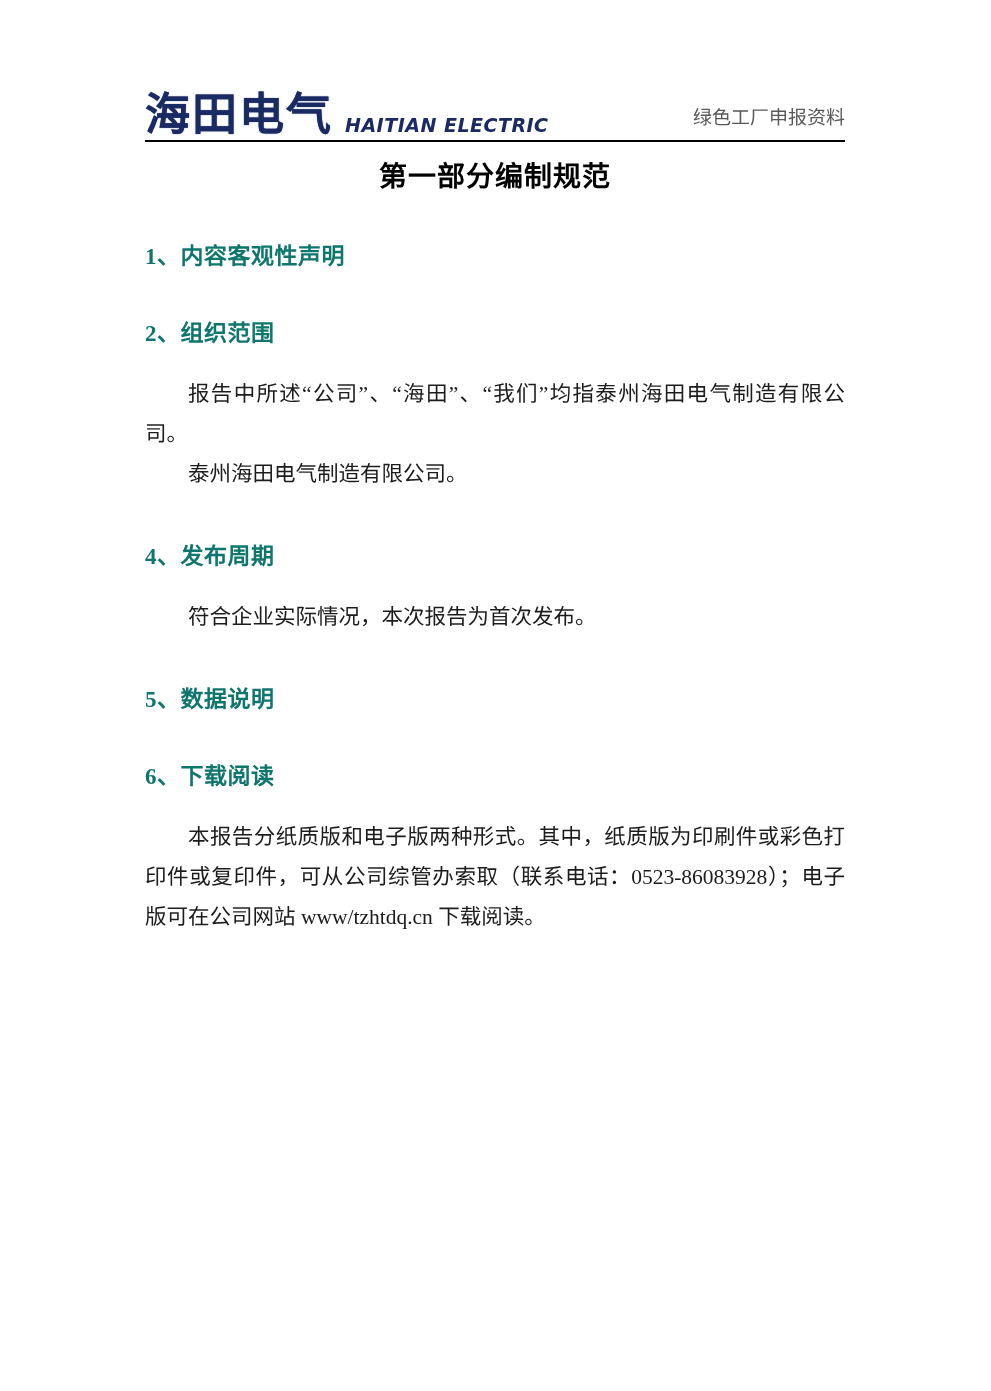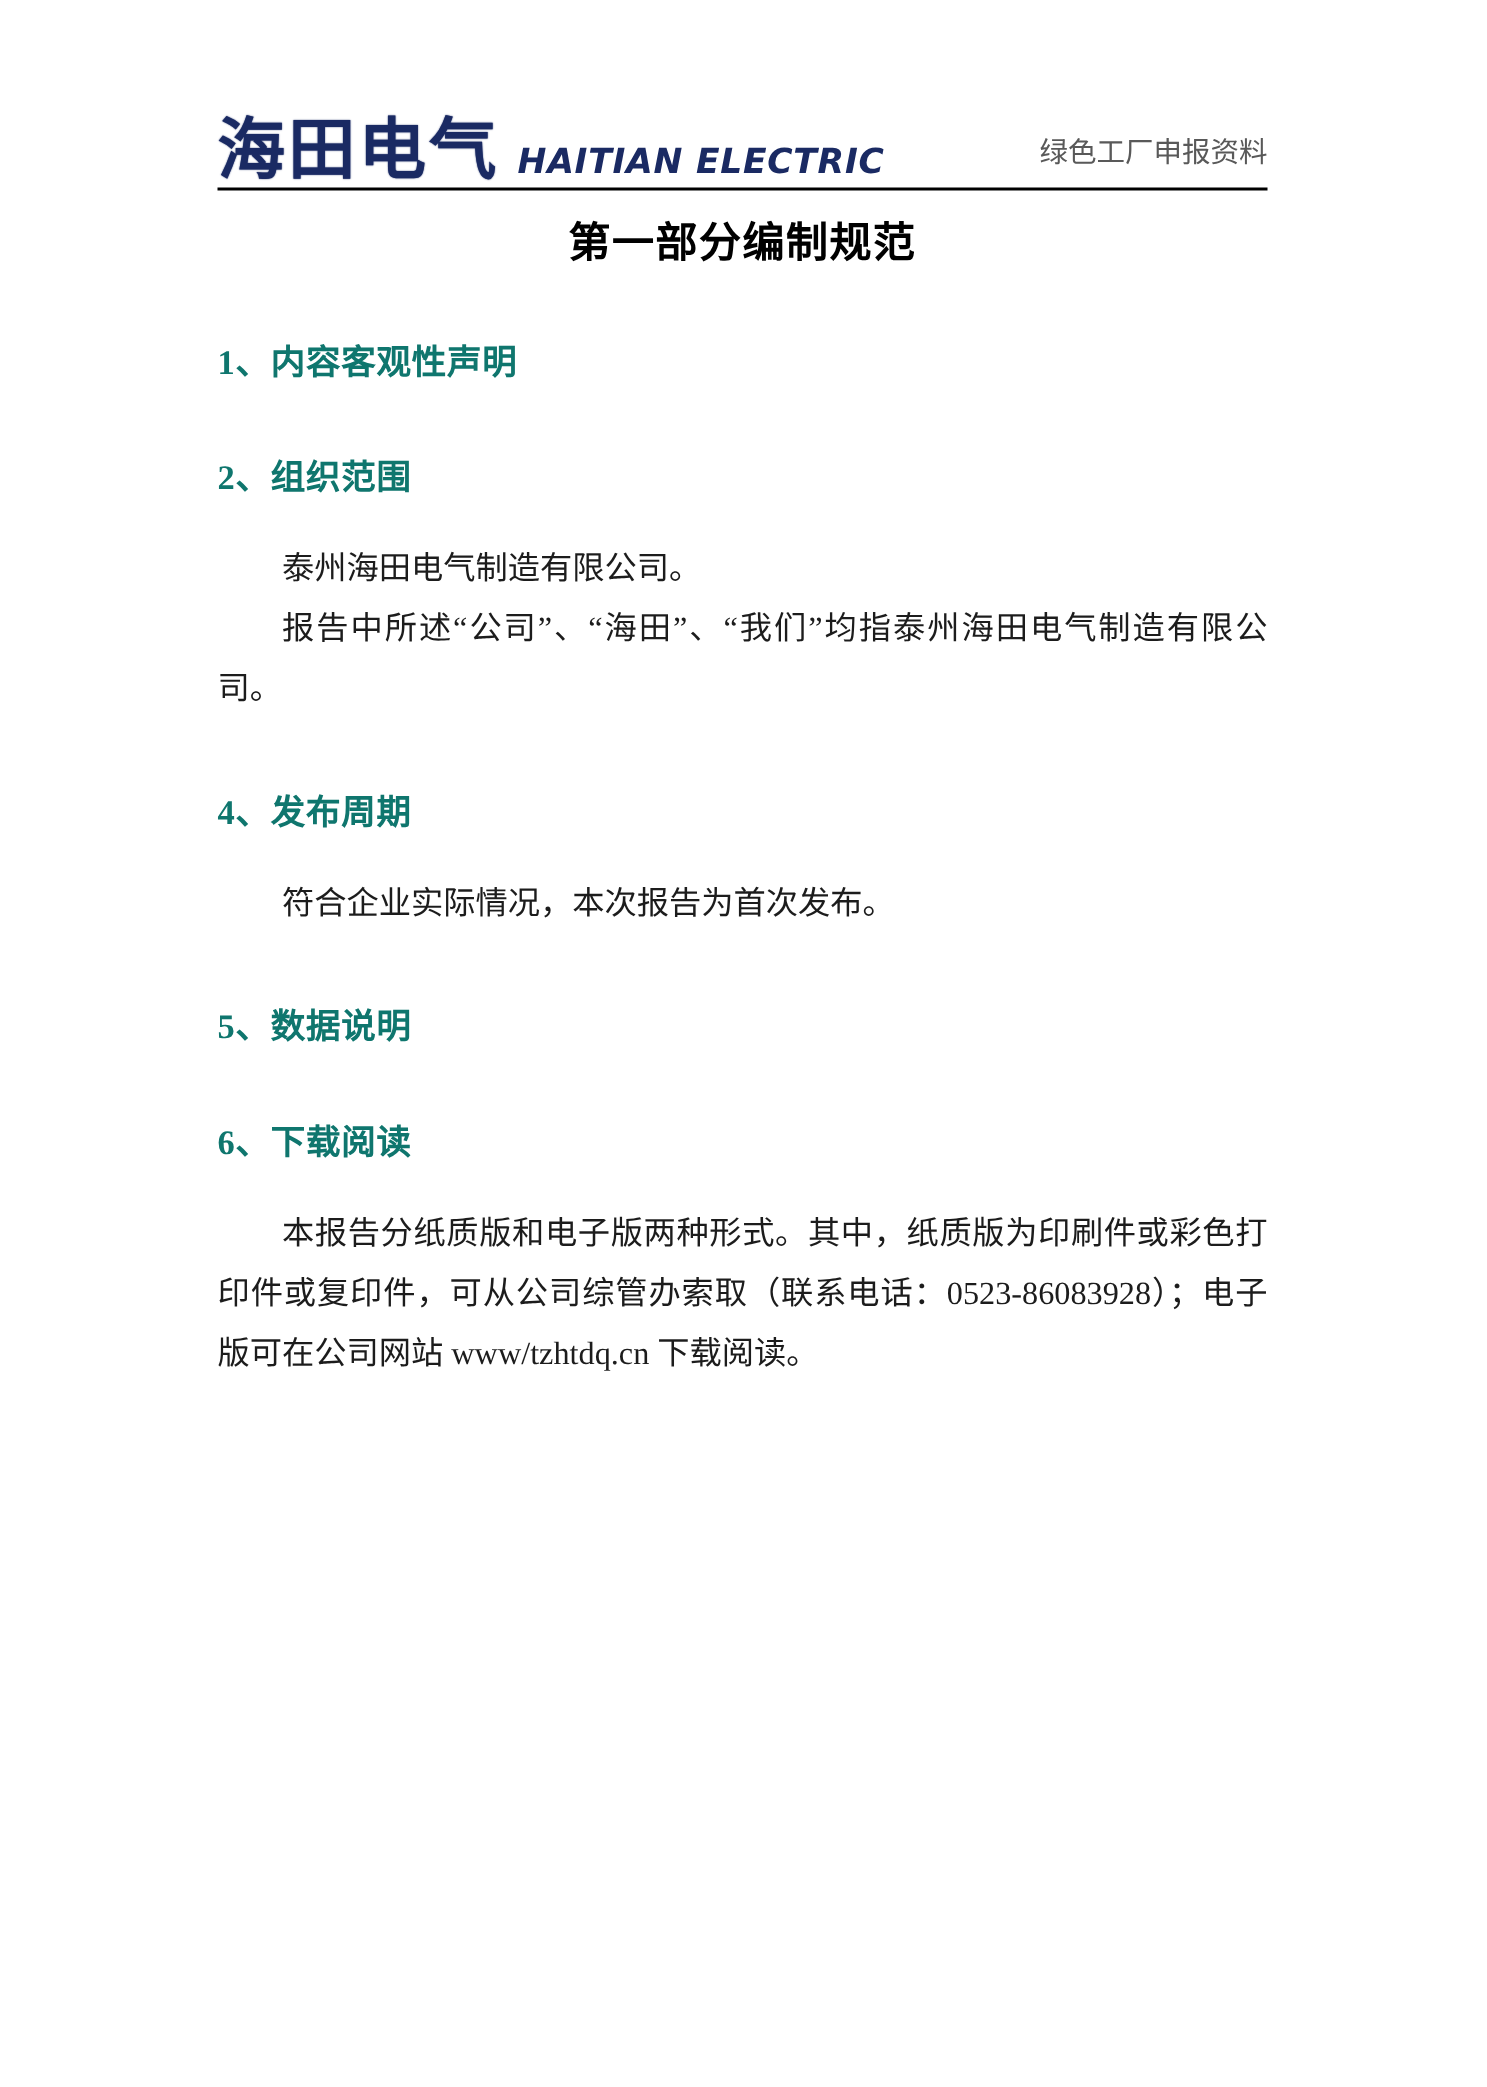--- a/index.html
+++ b/index.html
@@ -14,41 +14,42 @@
     width: 991px;
     height: 1391px;
     padding: 66px 146px 0 145px;
   }
   
   .header {
     display: flex;
     justify-content: space-between;
     align-items: flex-end;
     height: 56px;
+    margin-top: 15px;
   }
   .logo {
     display: flex;
     align-items: flex-end;
     gap: 12px;
     line-height: 1;
   }
   .logo-cn {
     font-family: "DejaVu Sans", sans-serif;
     font-weight: 900;
     font-size: 45px;
     letter-spacing: 2px;
     color: #1a2a63;
     text-shadow: 0 0 1px #1a2a63;
     line-height: 1;
   }
   .logo-en {
     font-family: "DejaVu Sans", sans-serif;
     font-weight: bold;
     font-style: italic;
-    font-size: 23px;
+    font-size: 19px;
     letter-spacing: 0.5px;
     color: #1a2a63;
     padding-bottom: 2px;
     white-space: nowrap;
   }
   .header-right {
     font-family: "Liberation Sans", sans-serif;
     font-size: 19px;
     color: #595959;
     padding-bottom: 8px;
@@ -103,22 +104,22 @@
   <div class="header-rule"></div>
 
   <h1 class="doc-title">第一部分编制规范</h1>
 
   <section>
     <h2 class="sec-h"><span class="sec-num">1、</span><span class="sec-title">内容客观性声明</span></h2>
   </section>
 
   <section>
     <h2 class="sec-h"><span class="sec-num">2、</span><span class="sec-title">组织范围</span></h2>
+    <p class="para">报告中所述“公司”、“海田”、“我们”均指泰州海田电气制造有限公司。</p>
     <p class="para">泰州海田电气制造有限公司。</p>
-    <p class="para">报告中所述“公司”、“海田”、“我们”均指泰州海田电气制造有限公司。</p>
   </section>
 
 
   <section>
     <h2 class="sec-h"><span class="sec-num">4、</span><span class="sec-title">发布周期</span></h2>
     <p class="para">符合企业实际情况，本次报告为首次发布。</p>
   </section>
 
   <section>
     <h2 class="sec-h"><span class="sec-num">5、</span><span class="sec-title">数据说明</span></h2>

